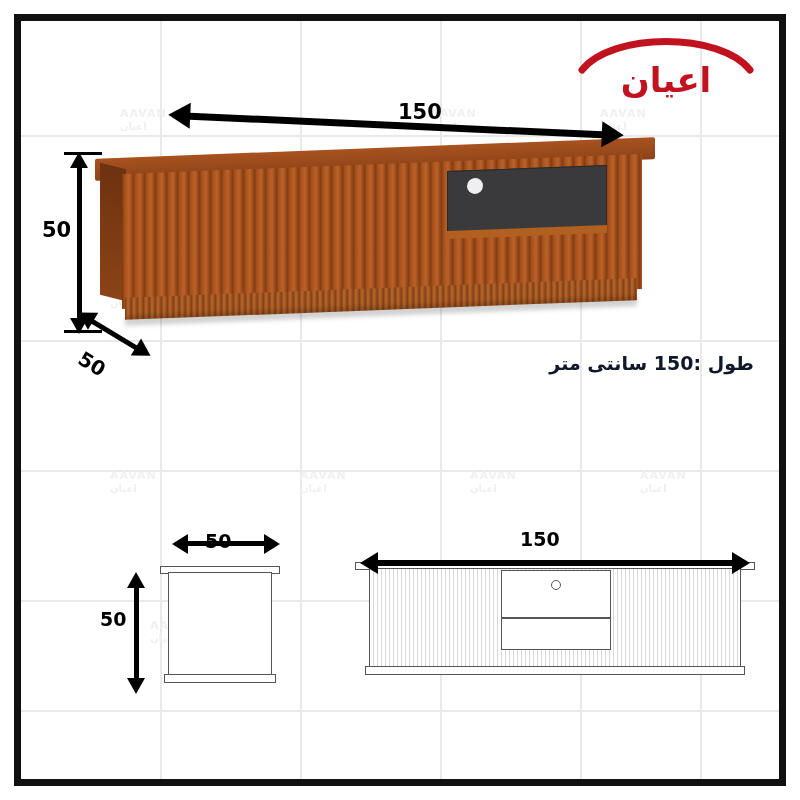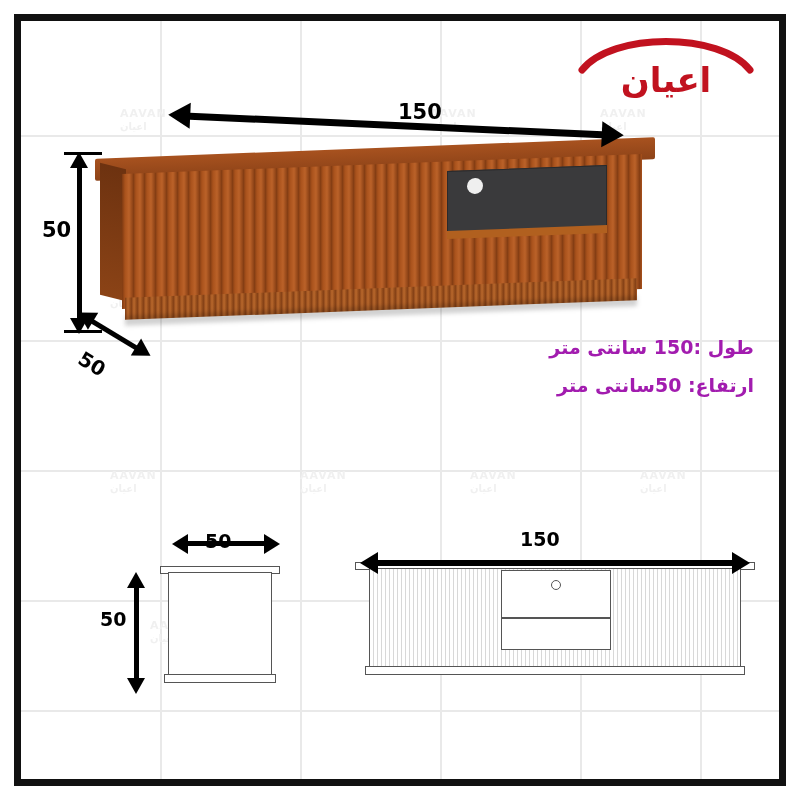--- a/index.html
+++ b/index.html
@@ -175,25 +175,25 @@
   #dim-50-depth .head-r{
     position:absolute;right:0;top:2px;width:0;height:0;
     border-top:10px solid transparent;border-bottom:10px solid transparent;
     border-left:17px solid #000;
   }
   #lbl-50-depth{left:78px;top:352px;transform:rotate(31deg);font-size:20px;}
 
   
   #specs{
     position:absolute;
-    right:46px;top:336px;
+    right:46px;top:352px;
     width:330px;
     direction:rtl;
     text-align:right;
-    color:#a21caf;
+    color:#0f172a;
   }
   #specs .spec-line{
     font-size:19px;
     font-weight:bold;
     margin-bottom:16px;
     white-space:nowrap;
   }
 
   
   .ortho{position:absolute;}
@@ -375,21 +375,20 @@
 
   <div id="dim-50-depth">
     <div class="head-l"></div>
     <div class="bar"></div>
     <div class="head-r"></div>
   </div>
   <div class="dim-label" id="lbl-50-depth">50</div>
 
   <div id="specs">
     <div class="spec-line">طول :150 سانتی متر</div>
-    <div class="spec-line">ارتفاع: 50سانتی متر</div>
   </div>
 
   <div class="ortho" id="side-view">
     <div class="cap"></div>
     <div class="outer"></div>
     <div class="foot"></div>
   </div>
 
   <div id="dim-50-bottom-top">
     <div class="head-l"></div>

